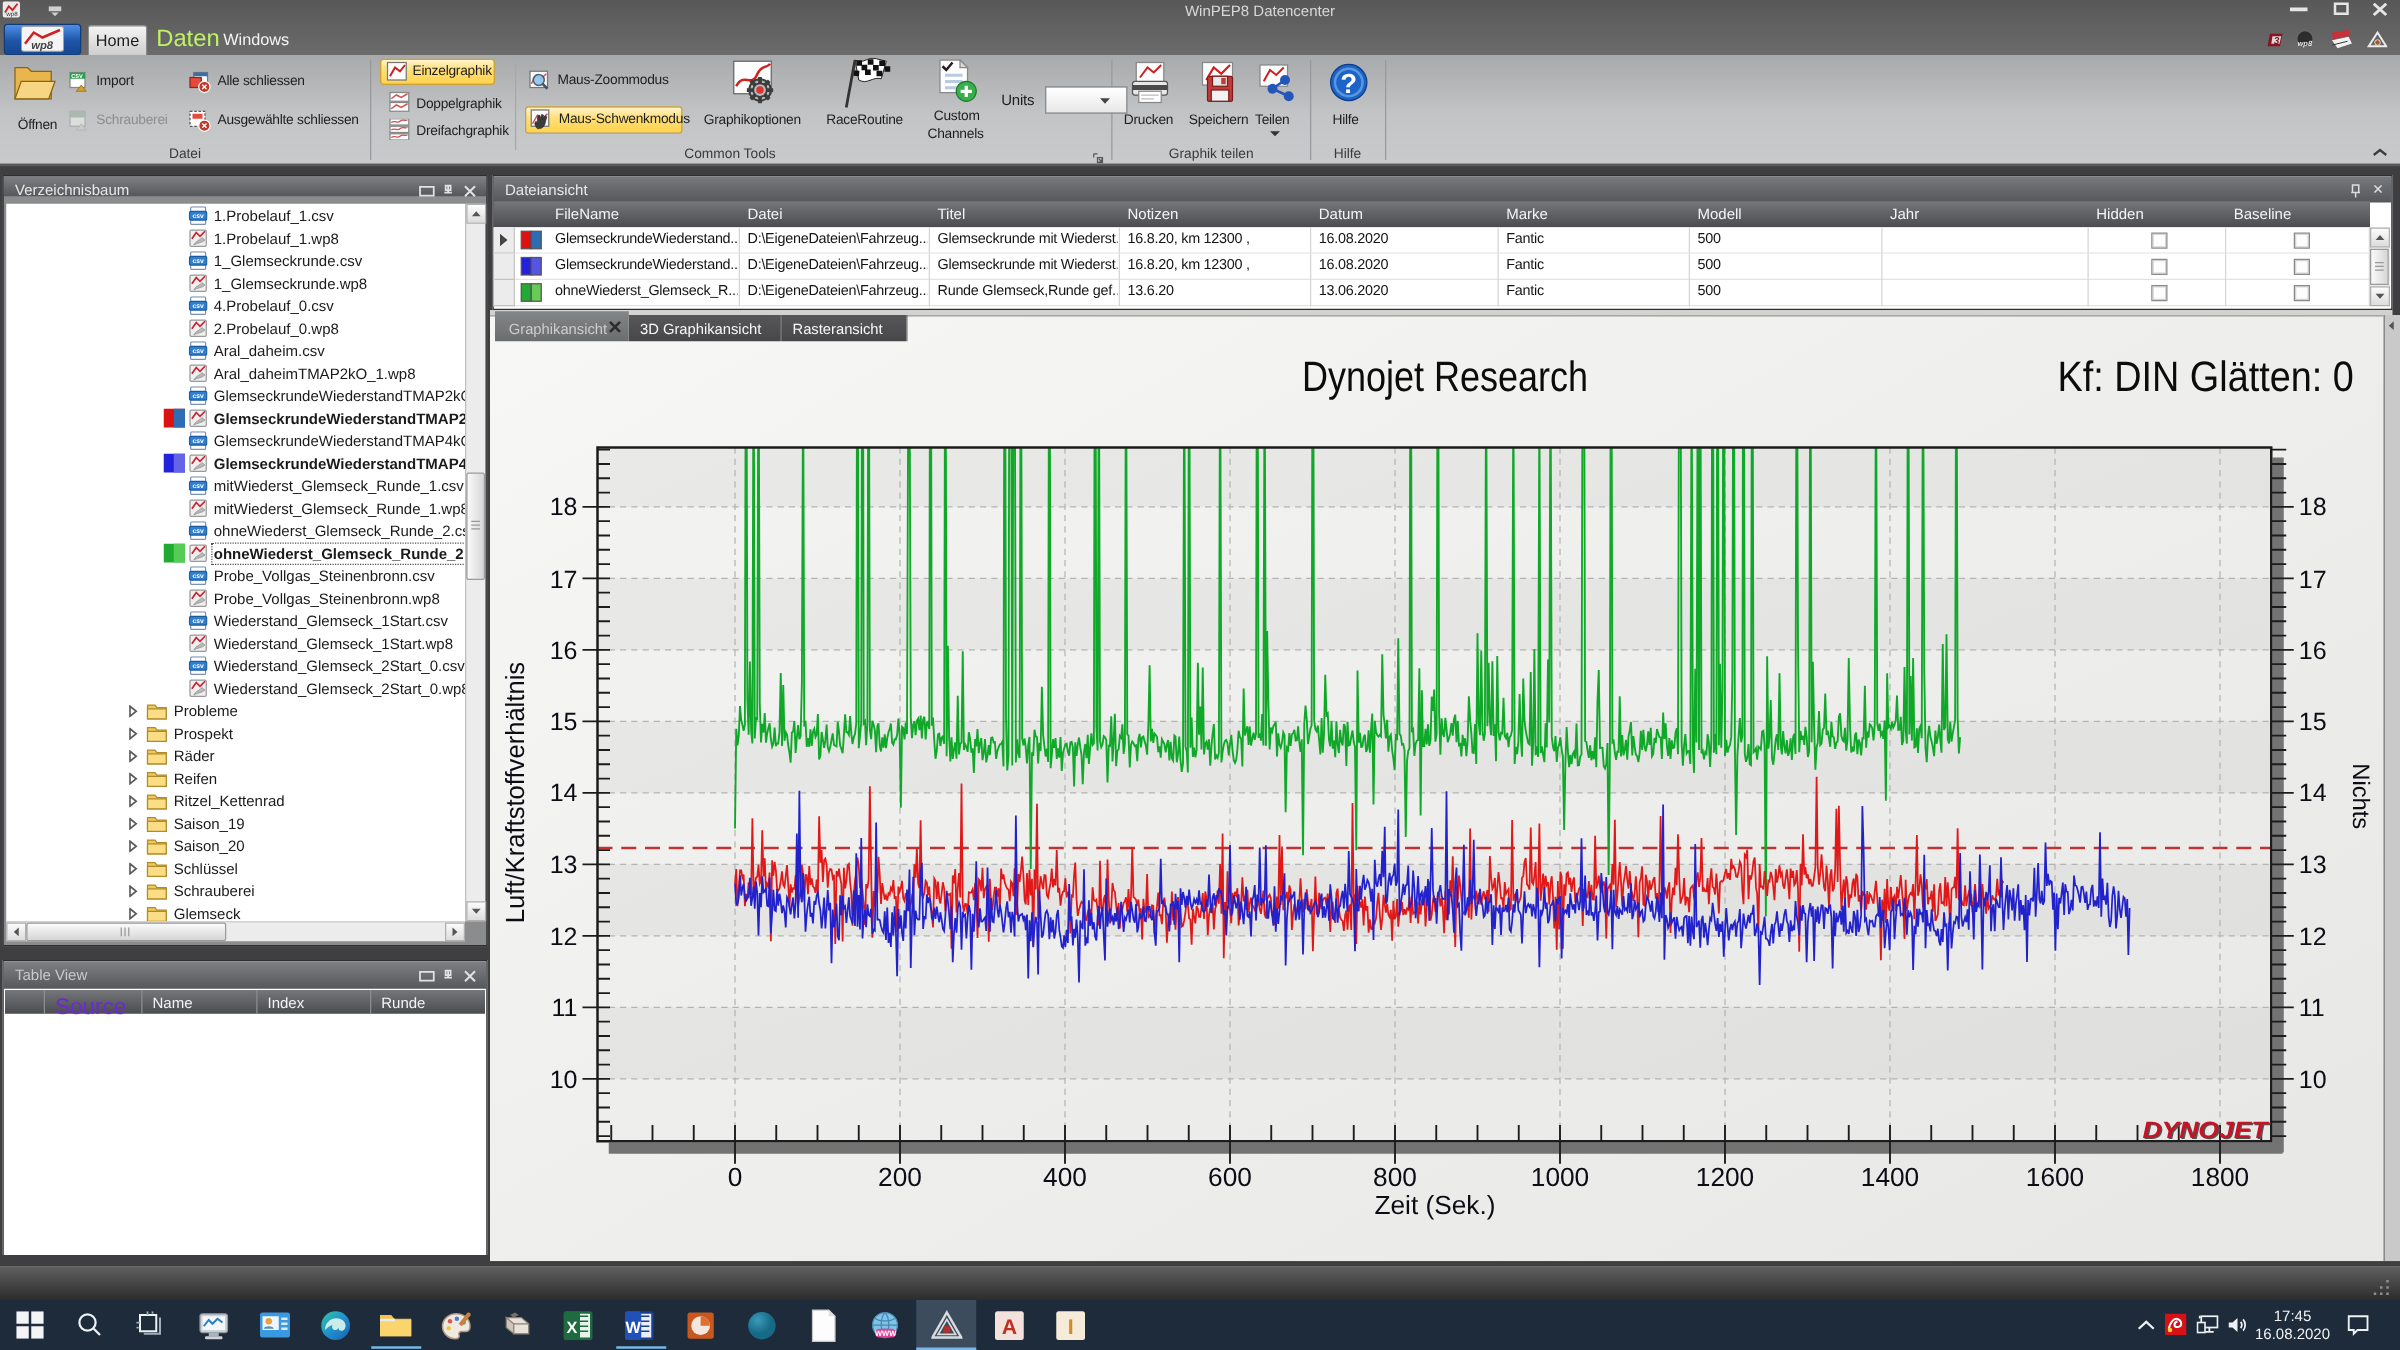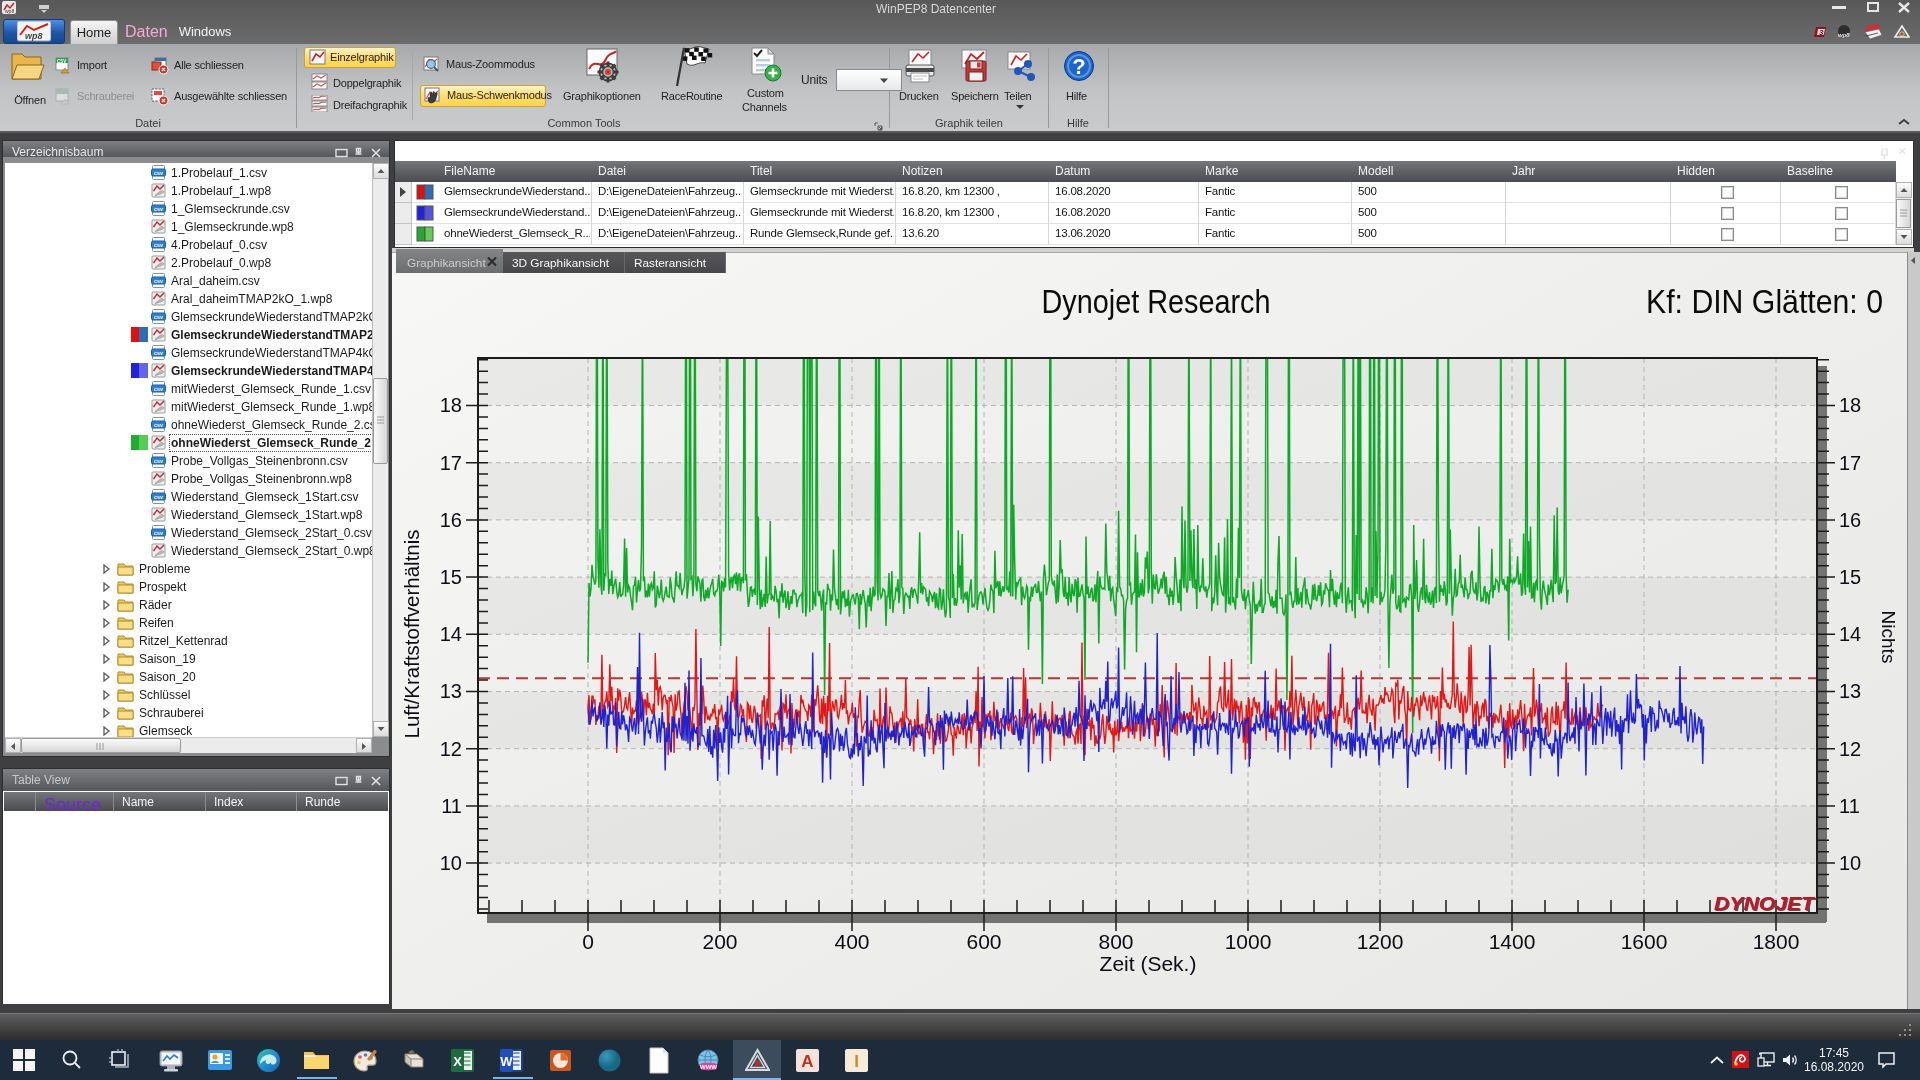--- a/index.html
+++ b/index.html
@@ -10,21 +10,21 @@
 .cell{position:absolute;letter-spacing:-.2px;font-size:11.5px;color:#141414;white-space:nowrap;overflow:hidden;padding:3px 0 0 6px;height:21px}
 .rl{position:absolute;font-size:11px;letter-spacing:-.2px;color:#1f1f1f;white-space:nowrap}
 .gl{position:absolute;font-size:11px;color:#3a3a3a;text-align:center;white-space:nowrap}
 .trow{position:absolute;left:0;height:18px;width:360px;font-size:12px;color:#1a1a1a;white-space:nowrap}
 .sq{position:absolute;width:17px;height:15px;top:1px}
 .vline{position:absolute;width:1px;background:#98999c}
 .ybtn{position:absolute;background:linear-gradient(#fff3c9,#ffde74 45%,#ffd34e);border:1px solid #caa23c;border-radius:3px}
 </style></head><body>
 
 <div class="a" style="left:0;top:0;width:1920px;height:44px;background:linear-gradient(#585858,#6b6b6b)"></div>
-<div class="a tx" style="left:856px;top:2px;width:160px;text-align:center;font-size:12px;color:#d8d8d8">WinPEP8 Datencenter</div>
+<div class="a tx" style="left:928px;top:2px;width:160px;text-align:center;font-size:12px;color:#d8d8d8">WinPEP8 Datencenter</div>
 <svg class="a" style="left:2px;top:1px" width="14" height="14" viewBox="0 0 14 14">
     <rect x="0" y="0" width="14" height="13" rx="2" fill="#e9e9e9"></rect>
     <polyline points="2,9 5,4 8,7 12,2" stroke="#c22" stroke-width="1.5" fill="none"></polyline>
     <text x="3" y="12" font-size="5" fill="#333">wp8</text>
   </svg>
 <svg class="a" style="left:38px;top:5px" width="12" height="9" viewBox="0 0 12 9">
     <rect x="1" y="0" width="10" height="4" fill="#cfcfcf"></rect>
     <path d="M3 5l3 3 3-3z" fill="#cfcfcf"></path>
   </svg>
 
@@ -48,21 +48,21 @@
     <circle cx="88" cy="10" r="2.2" fill="#a52" stroke="#ededed" stroke-width=".7"></circle>
 </svg>
 
 <div class="a" style="left:3px;top:19px;width:62px;height:25px;border-radius:3px;background:linear-gradient(#4f8fe8,#1e55a8 55%,#16488f);border:1px solid #123c78"></div>
 <svg class="a" style="left:17px;top:21px" width="34" height="21" viewBox="0 0 34 21">
     <rect x="0" y="0" width="34" height="20" rx="2" fill="#f4f4f4" stroke="#9a9a9a"></rect>
     <polyline points="3,14 10,5 17,9 31,3" stroke="#c22" stroke-width="2" fill="none"></polyline>
     <text x="8" y="18" font-size="9" font-weight="bold" font-style="italic" fill="#444">wp8</text>
   </svg>
 <div class="a" style="left:70px;top:20px;width:48px;height:24px;background:linear-gradient(#f4f4f4,#dedede 60%,#cecece);border:1px solid #8e8e8e;border-bottom:none;border-radius:3px 3px 0 0;color:#1c1c1c;font-size:13px;text-align:center;line-height:23px">Home</div>
-<div class="a tx" style="left:125px;top:20px;width:46px;color:#f9a8d4;font-size:16px;text-align:left;line-height:23px">Daten</div>
+<div class="a tx" style="left:125px;top:20px;width:46px;color:#bef264;font-size:19px;text-align:left;line-height:23px">Daten</div>
 <div class="a tx" style="left:176px;top:20px;width:58px;color:#f4f4f4;font-size:13px;text-align:center;line-height:23px">Windows</div>
 
 <div class="a" style="left:0;top:44px;width:1920px;height:89px;background:linear-gradient(#a8a9ab,#c3c4c6 55%,#c9cacc);border-bottom:2px solid #5a5a5c"></div>
 <div class="vline" style="left:296px;top:48px;height:80px"></div>
 <div class="vline" style="left:889px;top:48px;height:80px"></div>
 <div class="vline" style="left:1048px;top:48px;height:80px"></div>
 <div class="vline" style="left:1108px;top:48px;height:80px"></div>
 <div class="vline" style="left:412px;top:50px;height:70px;background:#a7a8aa"></div>
 <div class="gl" style="left:98px;top:117px;width:100px">Datei</div>
 <div class="gl" style="left:534px;top:117px;width:100px">Common Tools</div>
@@ -565,20 +565,21 @@
   <div class="a tx" style="left:119px;top:26px;font-size:12px;color:#f4f4f4">Name</div>
   <div class="a tx" style="left:211px;top:26px;font-size:12px;color:#f4f4f4">Index</div>
   <div class="a tx" style="left:302px;top:26px;font-size:12px;color:#f4f4f4">Runde</div>
   <div class="a" style="left:32px;top:23px;width:1px;height:19px;background:#8b8d8f"></div>
   <div class="a" style="left:110px;top:23px;width:1px;height:19px;background:#8b8d8f"></div>
   <div class="a" style="left:202px;top:23px;width:1px;height:19px;background:#8b8d8f"></div>
   <div class="a" style="left:293px;top:23px;width:1px;height:19px;background:#8b8d8f"></div>
 </div>
 
 <div class="a" style="left:394px;top:140px;width:1520px;height:108px;background:#fff;border:1px solid #2e2e30">
+  <div class="ptit" style="height:21px;background:linear-gradient(#77797c,#55575a)">Dateiansicht</div>
   <div class="a" style="top:5px;right:24px;width:9px;height:11px"><svg width="9" height="12" viewBox="0 0 9 12">
         <path d="M2 1h5v6H2zM1 7h7M4.5 7v4" stroke="#ddd" fill="none" stroke-width="1.2"></path>
       </svg></div>
   <div class="a" style="top:4px;right:6px;color:#e0e0e0;font-size:11px">✕</div>
 </div>
 <div class="thdr a" style="left:395px;top:161px;width:1501px;height:21px"></div>
 <div class="a" style="left:395px;top:182px;width:1501px;height:63px;background:#fff"></div>
 
 <div class="a tx" style="left:444px;top:164px;font-size:12px;color:#f4f4f4">FileName</div>
 <div class="a tx" style="left:598px;top:164px;font-size:12px;color:#f4f4f4">Datei</div>

